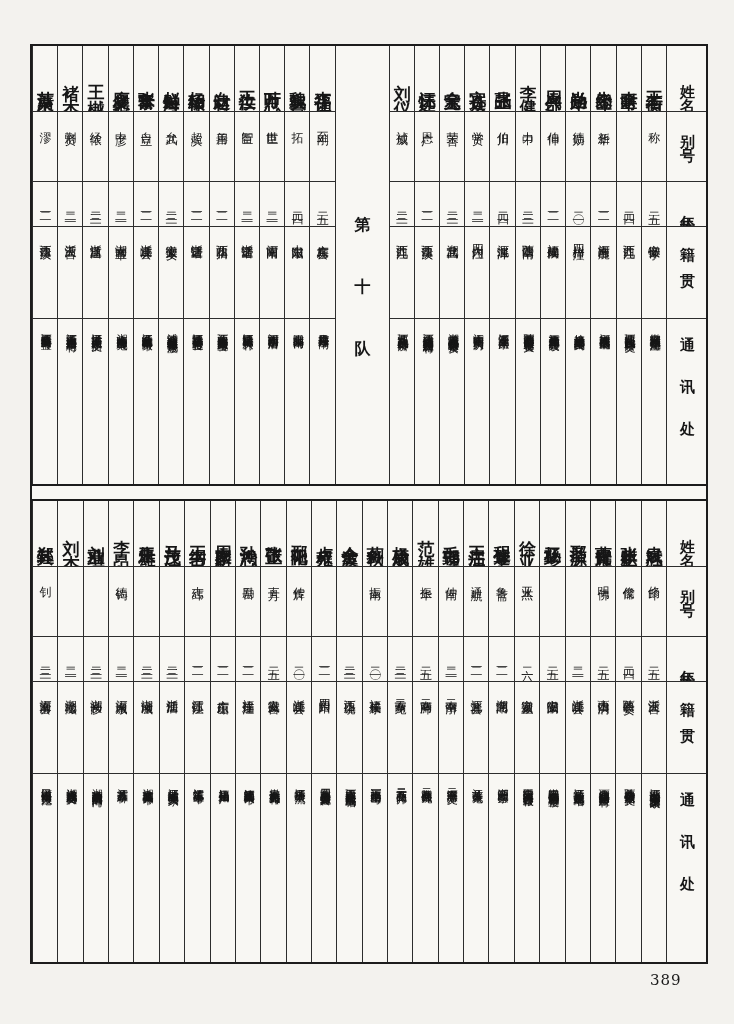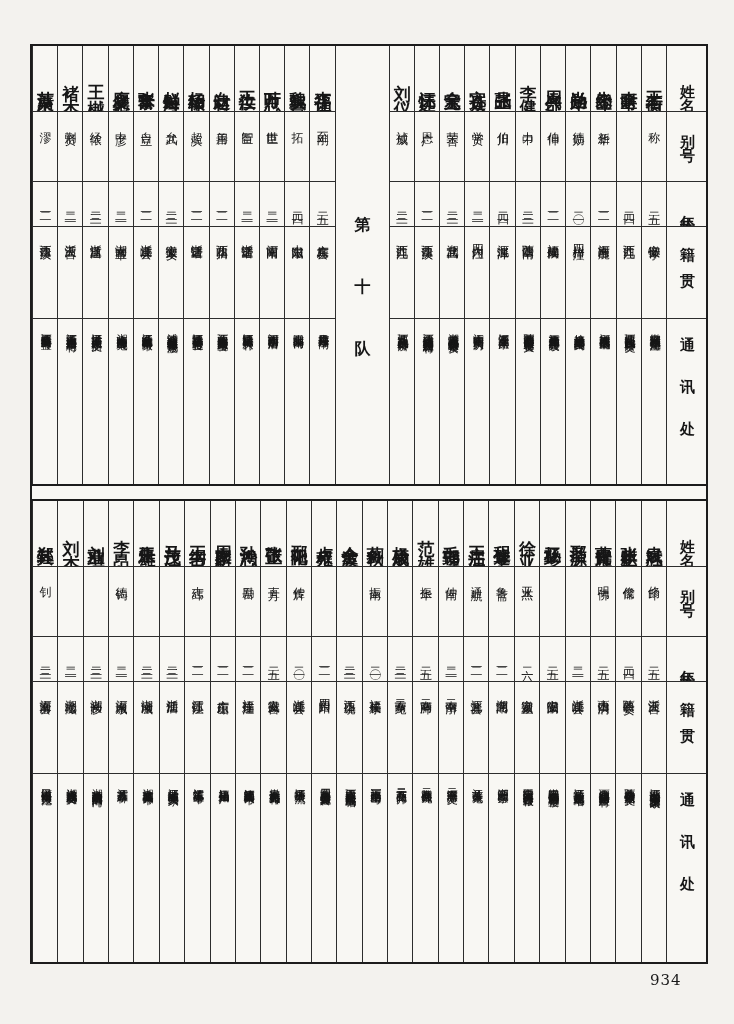--- a/index.html
+++ b/index.html
@@ -911,13 +911,13 @@
         <div class="cell r3">
           <span class="vtext t-origin">河南滑县</span>
         </div>
         <div class="cell r4">
           <span class="vtext t-address">河南道口镇青同集大范庄</span>
         </div>
       </div>
     </div>
 </div>
 
-<div id="page-number">934</div>
+<div id="page-number">389</div>
 
 </body></html>

